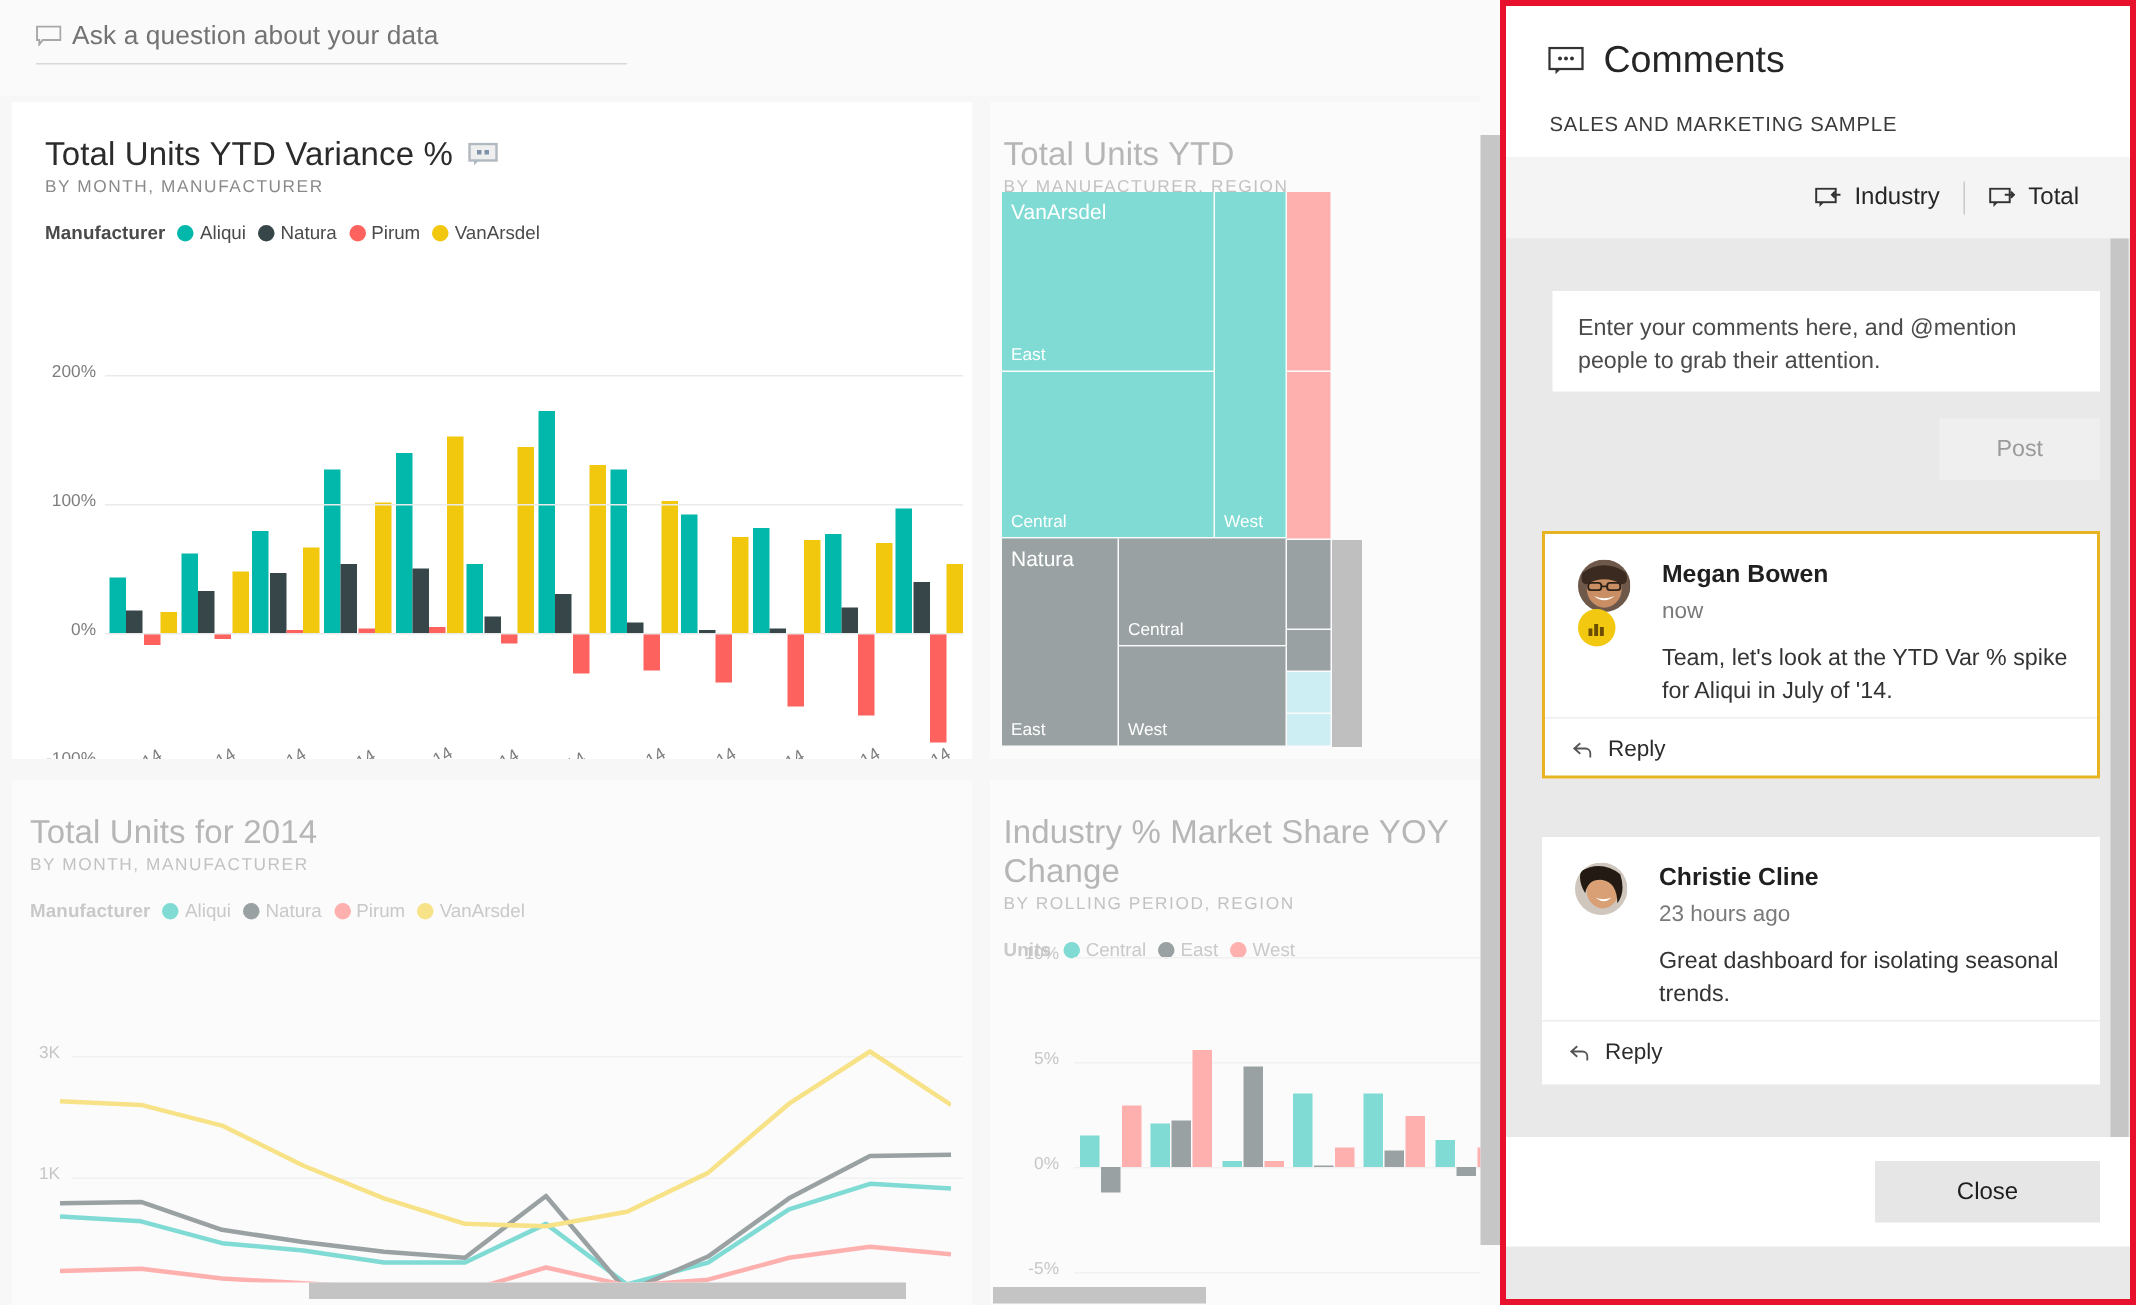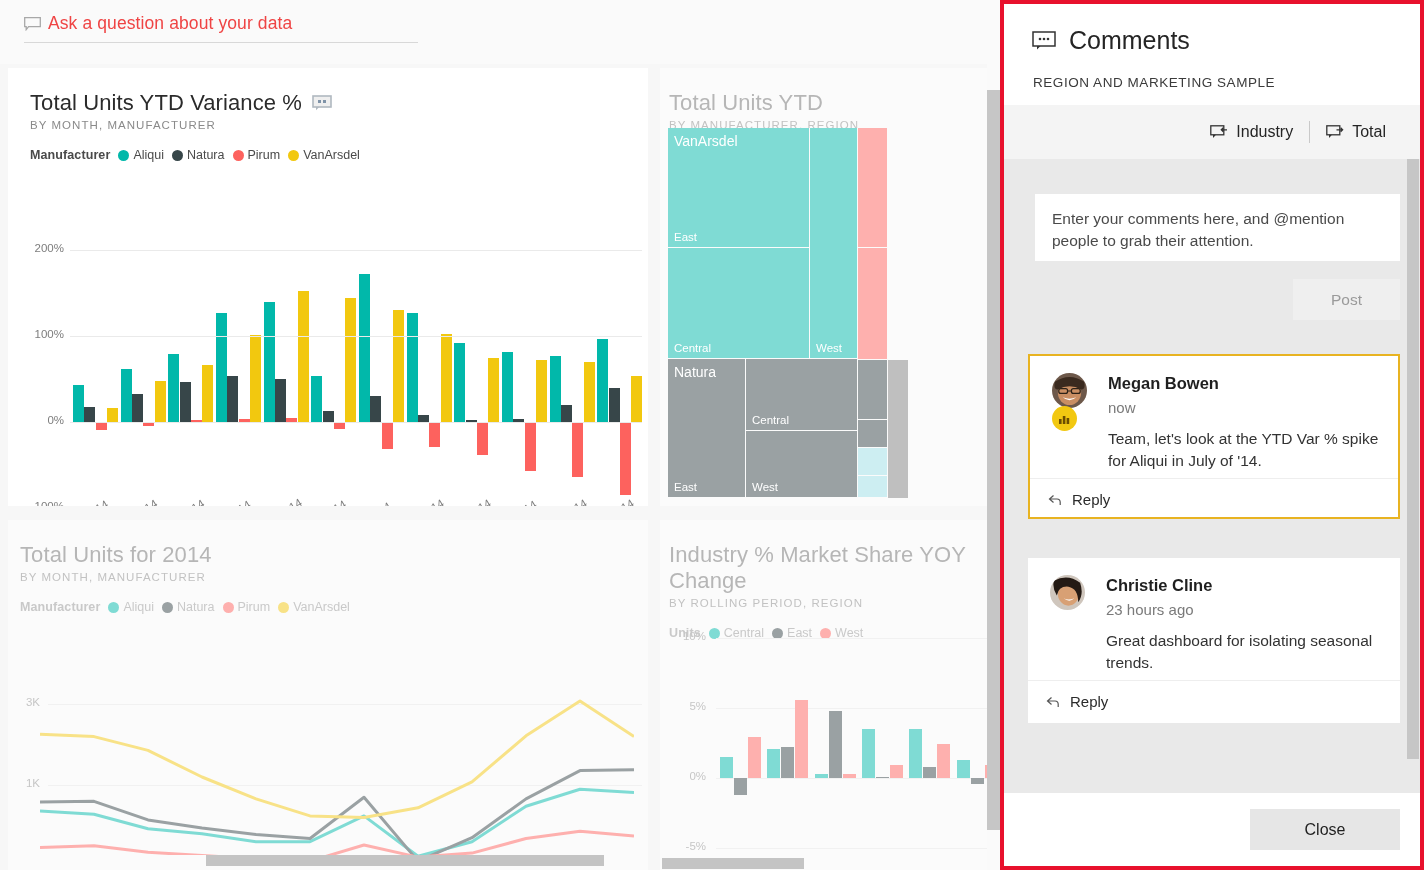--- a/index.html
+++ b/index.html
@@ -21,21 +21,21 @@
     position: absolute; left: 0; top: 0; width: 1000px; height: 64px;
     background: #fafafa;
   }
   #qna-inner {
     position: absolute; left: 24px; top: 13px; width: 394px;
     border-bottom: 1px solid #d8d8d8;
     padding-bottom: 8px;
     display: flex; align-items: center; gap: 7px;
   }
   .qna-icon { width: 17px; height: 14px; flex: none; }
-  #qna-text { font-size: 17.5px; color: #ef4444; font-weight: 300; letter-spacing: .1px;}
+  #qna-text { font-size: 17.5px; color: #737373; font-weight: 300; letter-spacing: .1px;}
 
   .tile {
     position: absolute; background: #fbfbfb;
     overflow: hidden;
   }
   #tile-variance { left: 8px;  top: 68px;  width: 640px; height: 438px; background:#fff; }
   #tile-treemap  { left: 660px; top: 68px; width: 340px; height: 438px; }
   #tile-lines    { left: 8px;  top: 520px; width: 640px; height: 350px; }
   #tile-market   { left: 660px; top: 520px; width: 340px; height: 350px; }
 
@@ -138,21 +138,21 @@
     position: absolute; left: 0; top: 33px;
     width: 25px; height: 25px; border-radius: 50%; background: #f2c811;
     display: flex; align-items: center; justify-content: center;
   }
   .cm-name { position: absolute; left: 78px; top: 18px; font-size: 16.5px; font-weight: 700; color: #1f1f1f; }
   .cm-time { position: absolute; left: 78px; top: 43px; font-size: 15px; color: #7a7a7a; }
   .cm-text { position: absolute; left: 78px; font-size: 15.5px; color: #333; line-height: 1.42; width: 276px; }
   .cm-reply-row { position: absolute; left: 0; width: 100%; border-top: 1px solid #eeeeee; height: 42px; display: flex; align-items: center; }
   .cm-reply { display: flex; align-items: center; gap: 10px; margin-left: 18px; font-size: 15px; color: #2b2b2b; }
 
-  #cm-footer { position: absolute; left: 0; top: 789px; width: 416px; height: 73px; background: #fff; }
+  #cm-footer { position: absolute; left: 0; top: 754px; width: 416px; height: 73px; background: #fff; }
   #cm-close {
     position: absolute; right: 20px; top: 16px; width: 150px; height: 41px;
     background: #e6e6e6; color: #1f1f1f; font-size: 16px;
     display: flex; align-items: center; justify-content: center;
   }
   #cm-scroll { position: absolute; right: 1px; top: 155px; width: 12px; height: 634px; }
   #cm-scroll-thumb { position: absolute; left: 0; top: 0; width: 12px; height: 600px; background: #c6c6c6; }
 </style>
 </head>
 <body>
@@ -417,21 +417,21 @@
       <div id="cm-title-row">
         <svg width="24" height="19" viewBox="0 0 24 19">
           <rect x="1" y="1" width="22" height="14" fill="none" stroke="#333" stroke-width="1.5"></rect>
           <path d="M5 15 L5 18.5 L8.5 15 Z" fill="#333"></path>
           <circle cx="8" cy="8" r="1.3" fill="#333"></circle>
           <circle cx="12" cy="8" r="1.3" fill="#333"></circle>
           <circle cx="16" cy="8" r="1.3" fill="#333"></circle>
         </svg>
         <span id="cm-title">Comments</span>
       </div>
-      <div id="cm-sub">REGION AND MARKETING SAMPLE</div>
+      <div id="cm-sub">SALES AND MARKETING SAMPLE</div>
     </div>
 
     <div id="cm-nav">
       <div class="navbtn">
         <svg width="18" height="15" viewBox="0 0 18 15">
           <rect x="0.8" y="0.8" width="13" height="9" fill="none" stroke="#333" stroke-width="1.3"></rect>
           <path d="M3 9.8 L3 13 L6 9.8 Z" fill="#333"></path>
           <path d="M17 4.8 L11.5 4.8 M13.3 2.8 L11.3 4.8 L13.3 6.8" fill="none" stroke="#333" stroke-width="1.3"></path>
         </svg>
         <span>Industry</span>

